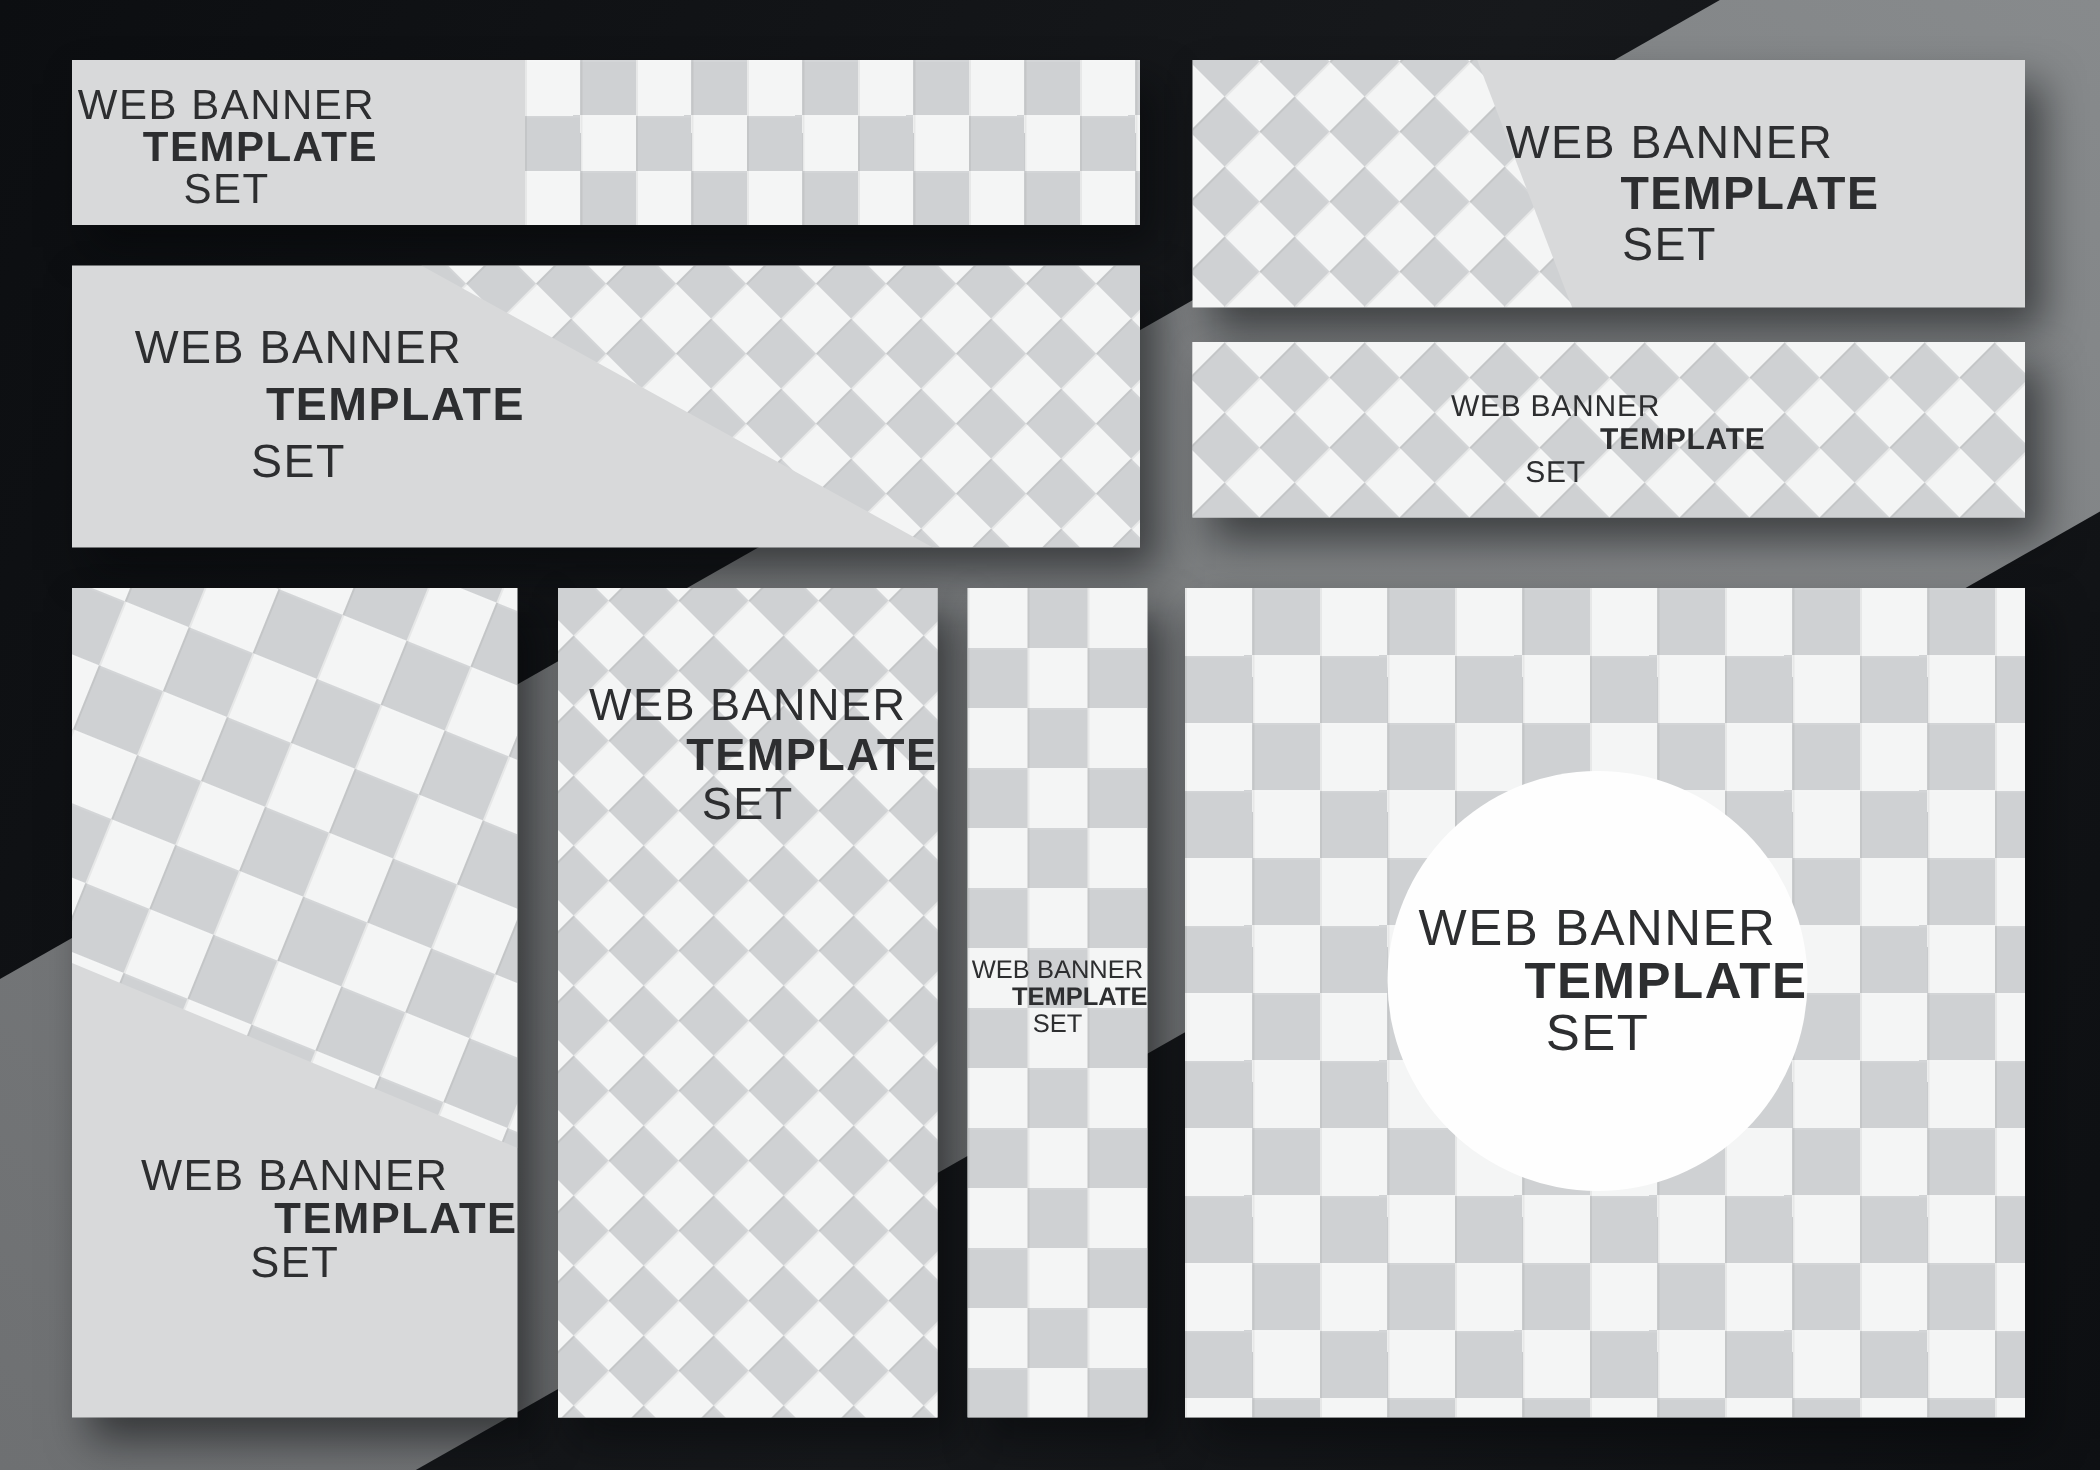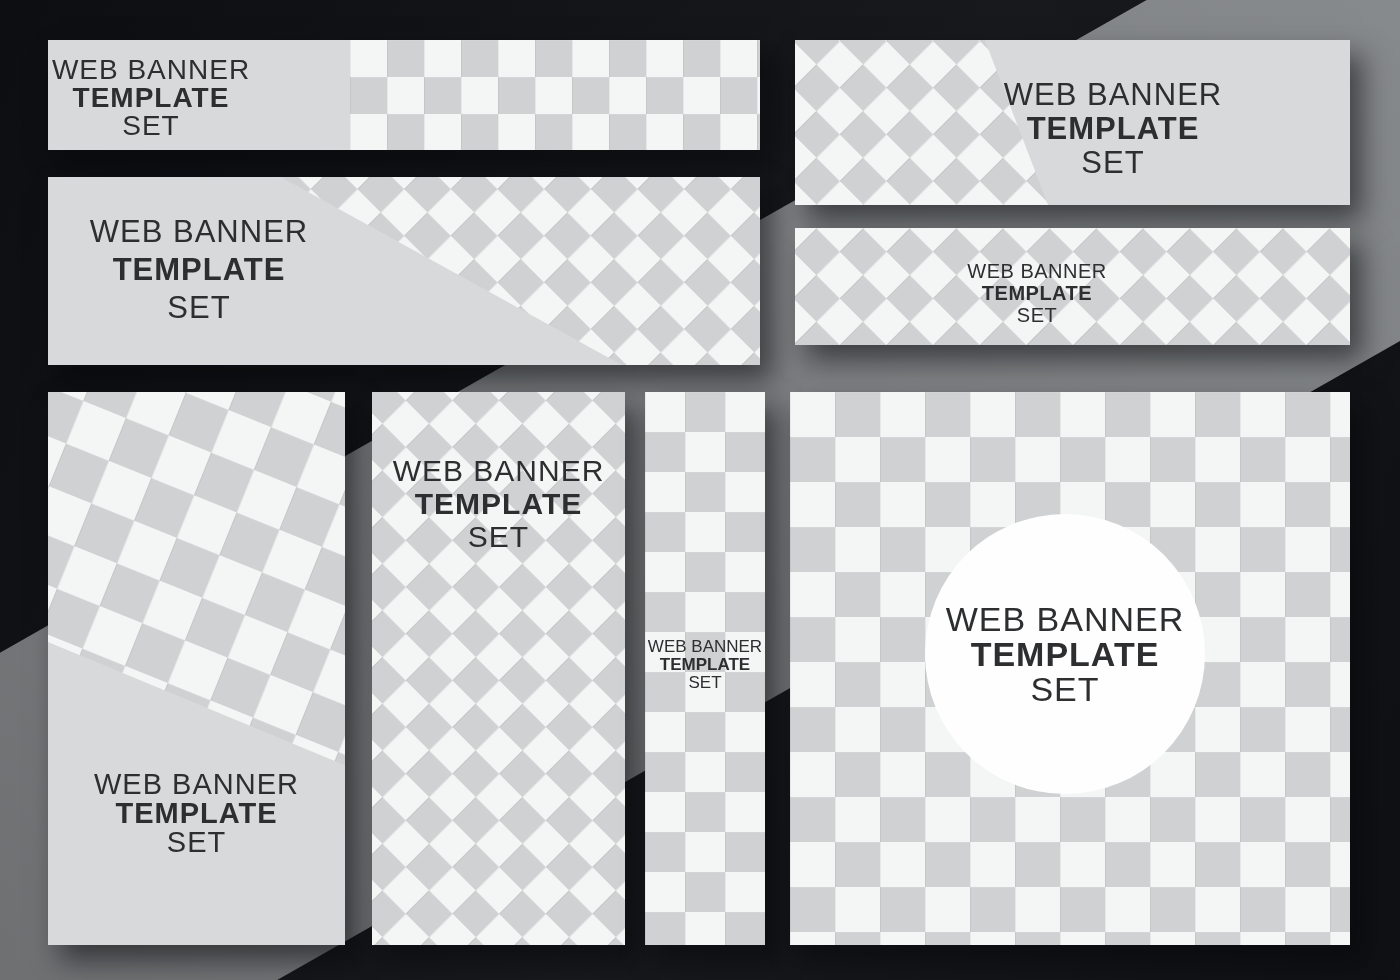--- a/index.html
+++ b/index.html
@@ -30,21 +30,21 @@
   .fill{
     position:absolute; left:50%; top:50%;
     width:1700px; height:1700px; margin:-850px 0 0 -850px;
   }
   .rot45{transform:rotate(45deg);}
   .rot22{transform:rotate(22deg);}
   .bt{
     position:absolute; text-align:center; color:#2d2e30; letter-spacing:1px;
   }
   .bt div{white-space:nowrap;}
-  .l2{font-weight:700;}
+  .l2{font-weight:700;text-align:right;}
   .l1,.l3{font-weight:400;}
 
   
   #bA{left:48px;  top:40px;  width:712px; height:110px;}
   #bA .pat{left:42.4%;}
   #bA .bt{left:2px; top:16px; width:202px; font-size:28px; line-height:28px;}
 
   #bB{left:48px;  top:177px; width:712px; height:188px;}
   #bB .pat{clip-path:polygon(32.7% 0, 100% 0, 100% 100%, 80.6% 100%);}
   #bB .checker{--s:33px;}

